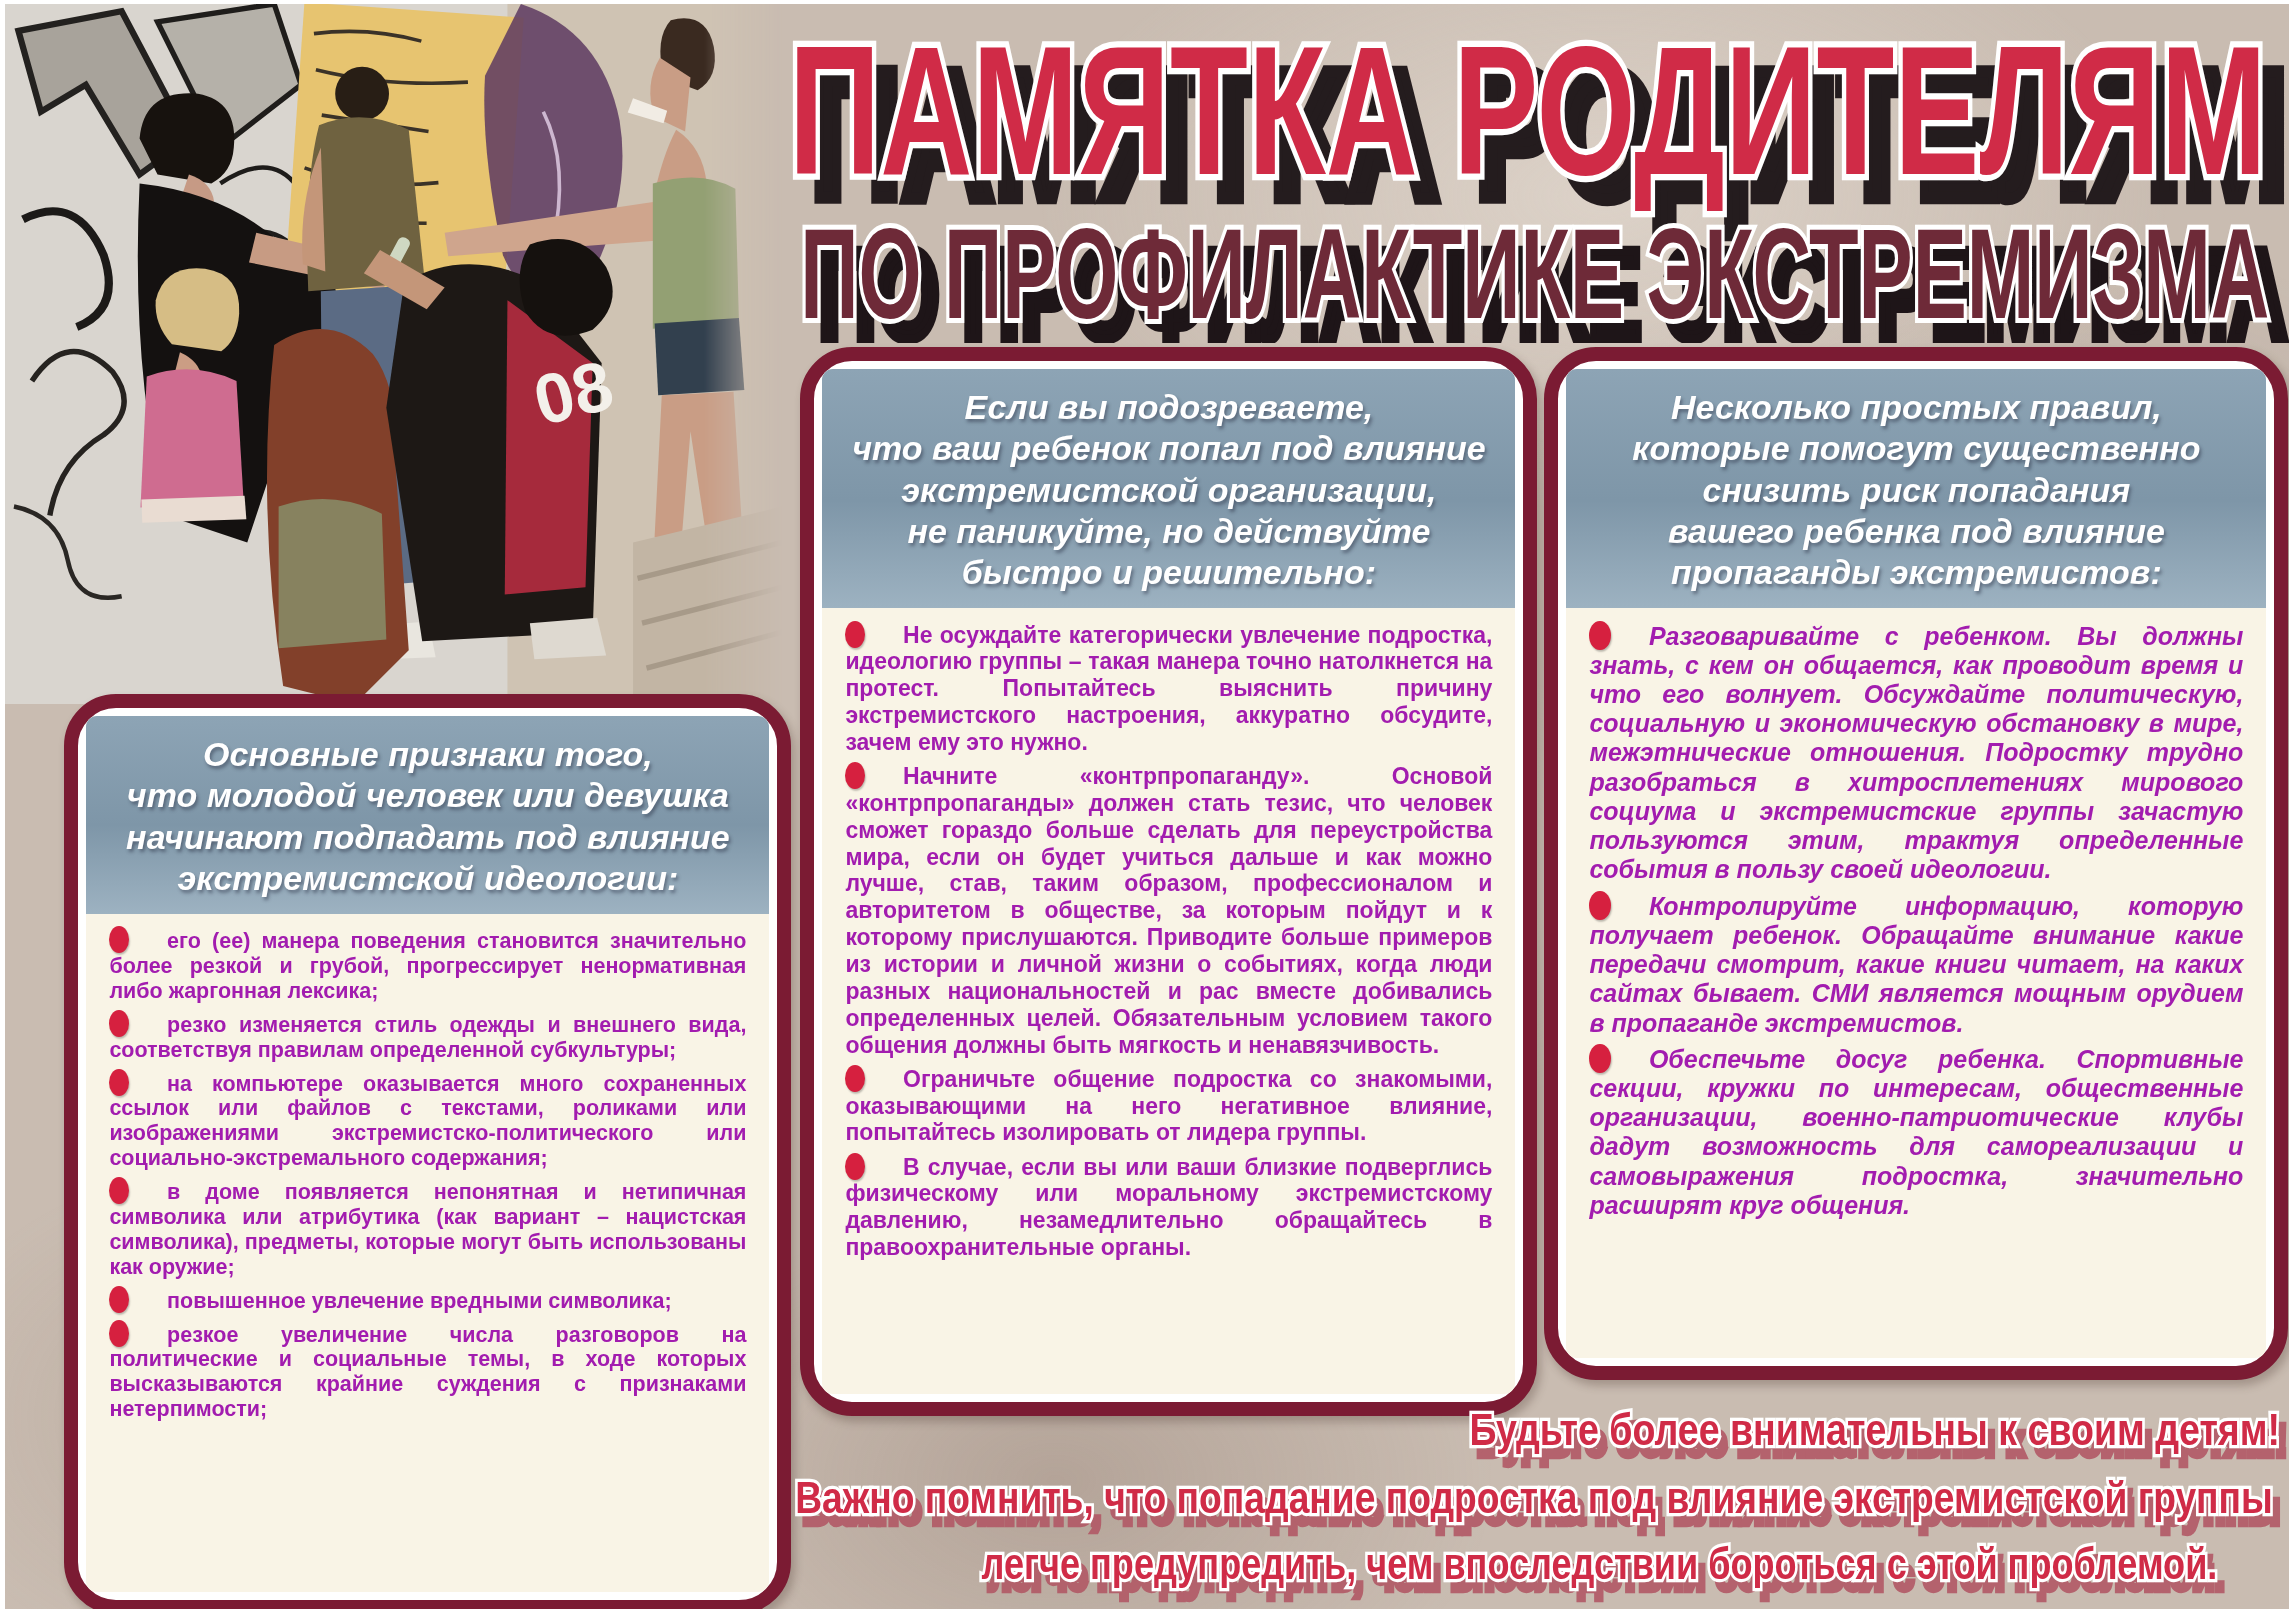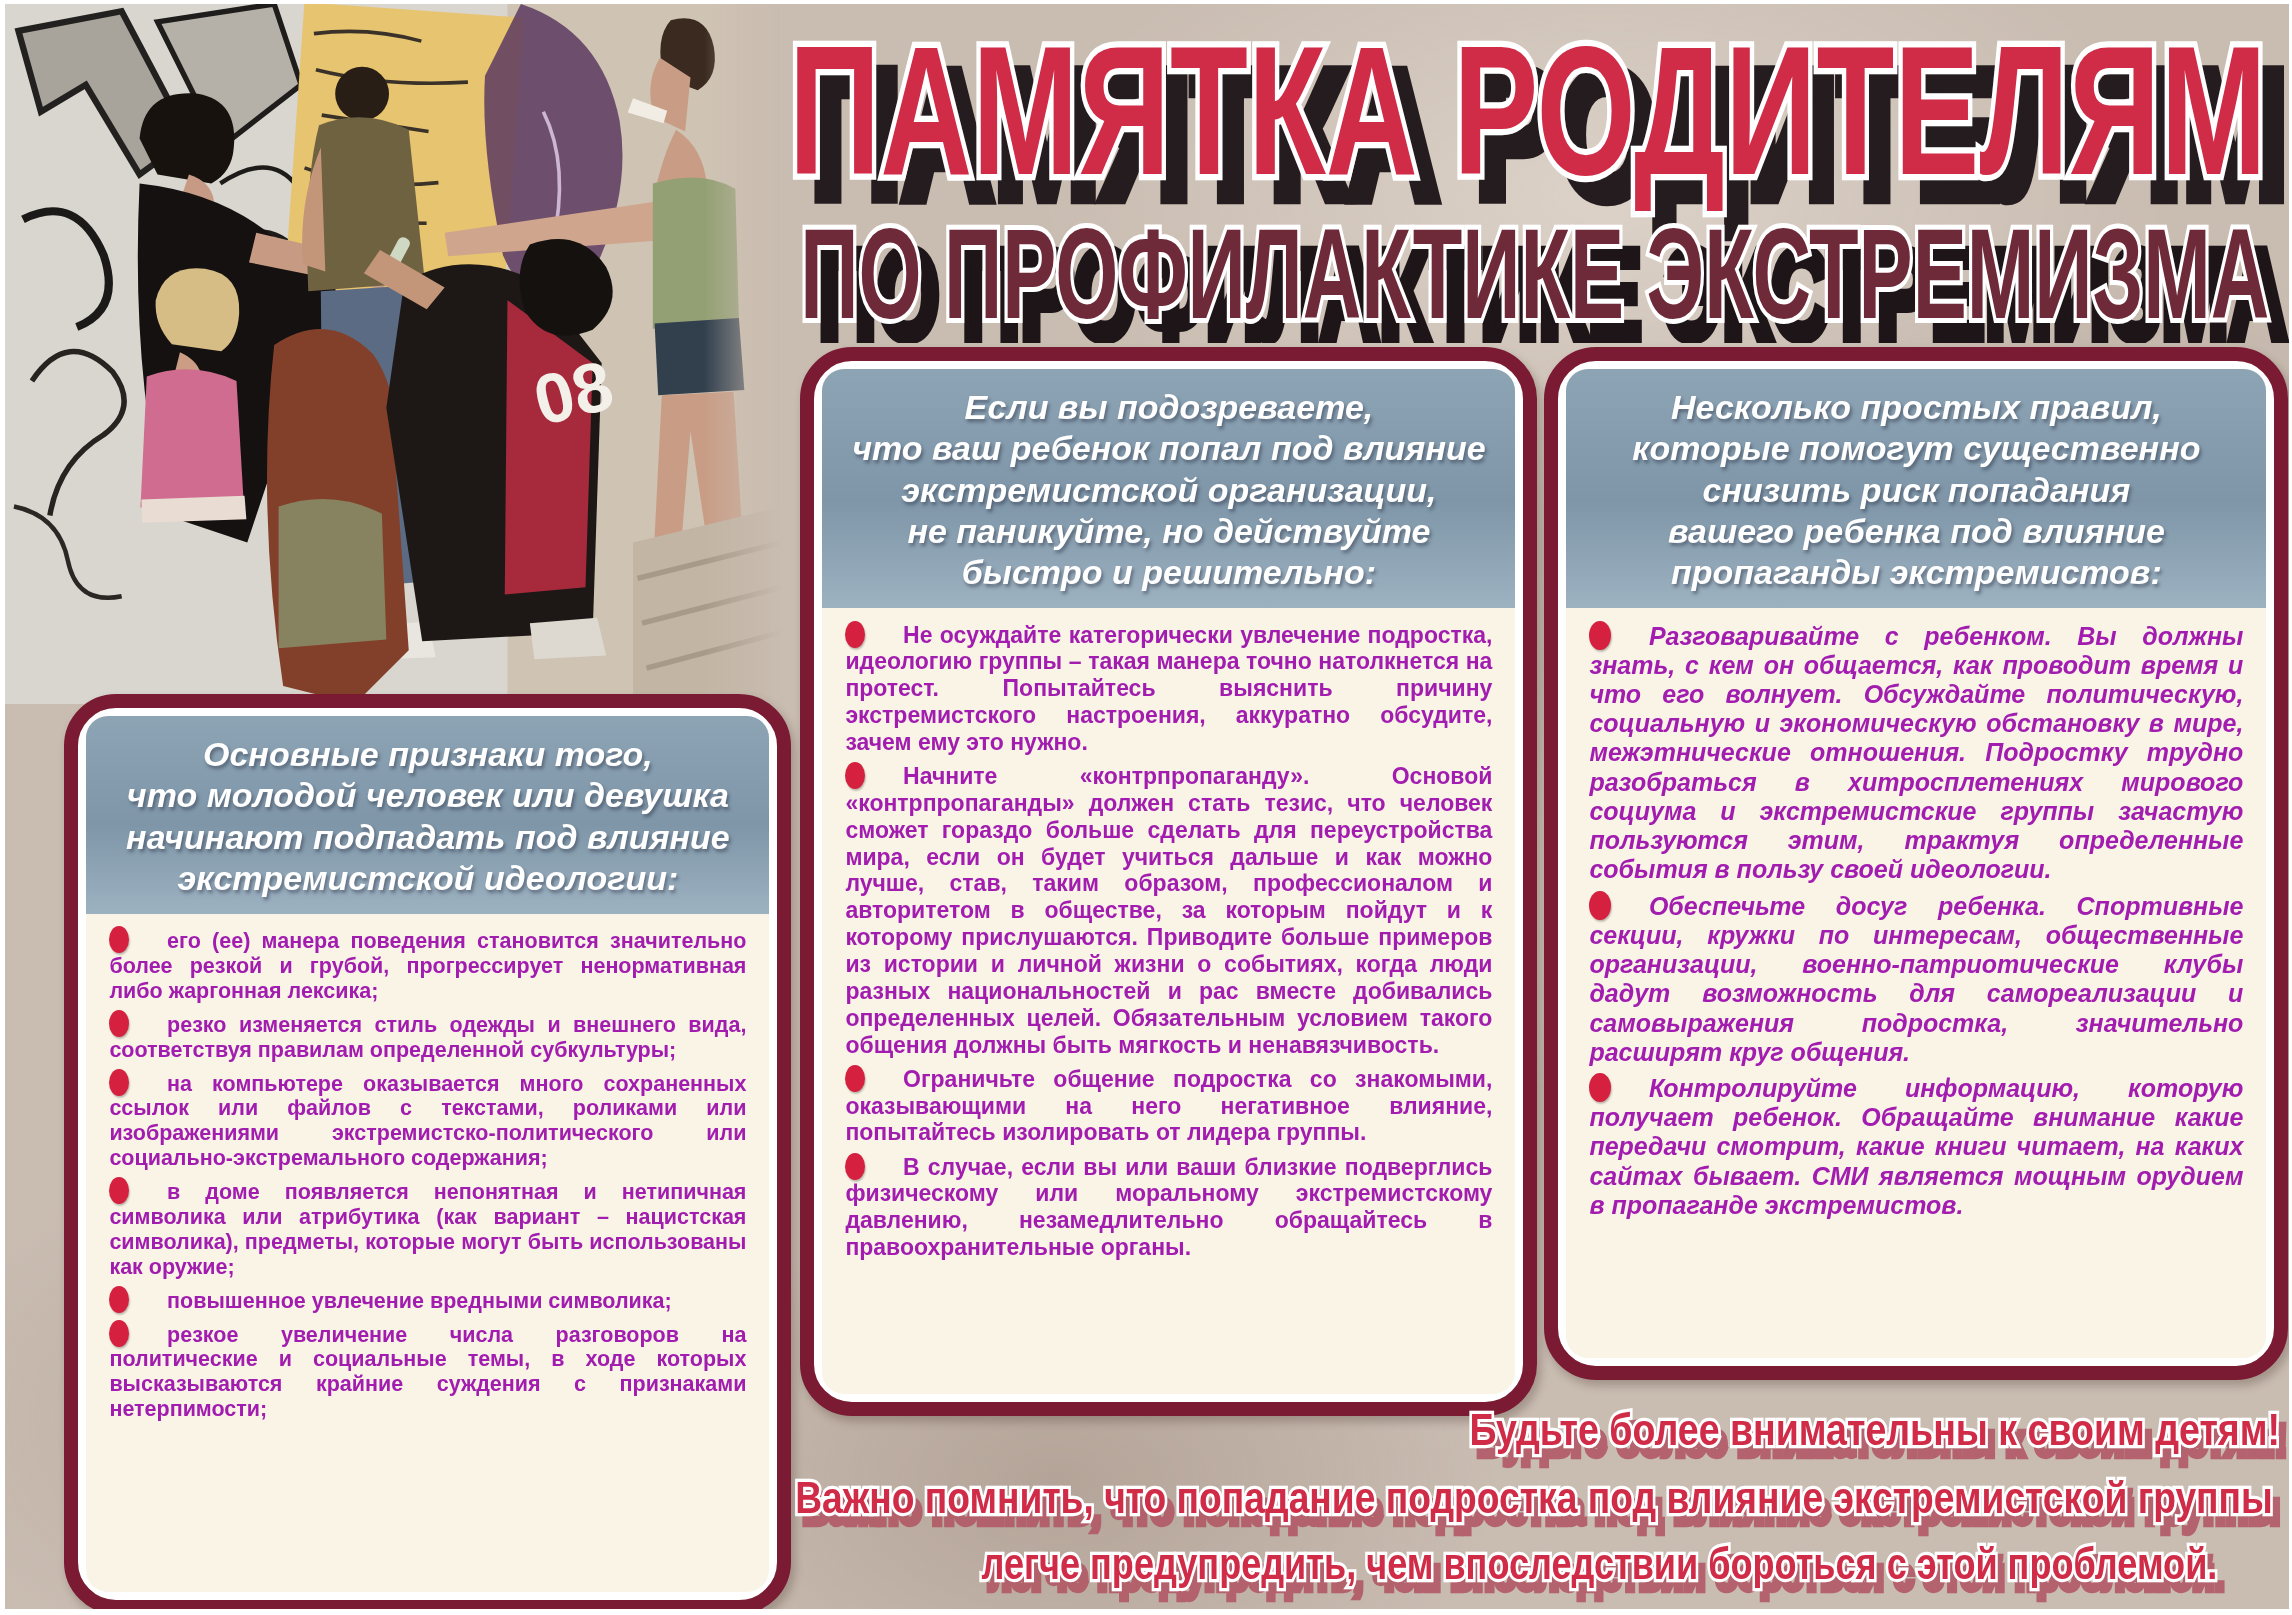--- a/index.html
+++ b/index.html
@@ -16,21 +16,21 @@
   .photo{position:absolute;left:0;top:0;width:777px;height:700px;
     -webkit-mask-image:linear-gradient(to right,#000 90%,transparent 100%);
     mask-image:linear-gradient(to right,#000 90%,transparent 100%);}
   .photo svg{display:block;width:100%;height:100%;}
   
   .title-svg{position:absolute;left:497px;top:0;width:1796px;height:339px;}
   .display-text{font-family:"Liberation Sans",sans-serif;font-weight:bold;}
   
   .box{position:absolute;background:#ffffff;border:14.3px solid #7b1b33;border-radius:52px;
        box-shadow:3.6px 5.4px 9px rgba(70,45,40,.28);}
-  .box-inner{position:absolute;inset:8px;border-radius:22px;overflow:hidden;background:#f9f4e6;}
+  .box-inner{position:absolute;inset:8px;border-radius:11px;overflow:hidden;background:#f9f4e6;}
   .box-header{background:linear-gradient(180deg,#8da4b5 0%,#7e96a8 55%,#9db2c1 100%);
       color:#ffffff;font-weight:bold;font-style:italic;text-align:center;
       white-space:pre-line;text-shadow:1.8px 2.7px 3.6px rgba(30,35,55,.45);
       font-size:34px;line-height:1.22;padding:18px 12.5px 14.3px;}
   .box-body{padding:12.5px 23px 9px;text-align:justify;color:#a21caf;font-weight:bold;overflow:hidden;}
   .box-left  .box-body{font-size:21.5px;line-height:1.16;}
   .box-mid   .box-body{font-size:23px;line-height:1.17;}
   .box-right .box-body{font-size:25px;line-height:1.17;font-style:italic;}
   .item{margin:0 0 6.3px;}
   .dot{display:inline-block;width:19.7px;height:27px;border-radius:50%;background:#d6203f;
@@ -166,22 +166,22 @@
 
   <section class="box box-right">
     <div class="box-inner">
       <header class="box-header">Несколько простых правил,
 которые помогут существенно
 снизить риск попадания
 вашего ребенка под влияние
 пропаганды экстремистов:</header>
       <div class="box-body">
         <p class="item"><span class="dot"></span><span>Разговаривайте с ребенком. Вы должны знать, с кем он общается, как проводит время и что его волнует. Обсуждайте политическую, социальную и экономическую обстановку в мире, межэтнические отношения. Подростку трудно разобраться в хитросплетениях мирового социума и экстремистские группы зачастую пользуются этим, трактуя определенные события в пользу своей идеологии.</span></p>
+        <p class="item"><span class="dot"></span><span>Контролируйте информацию, которую получает ребенок. Обращайте внимание какие передачи смотрит, какие книги читает, на каких сайтах бывает. СМИ является мощным орудием в пропаганде экстремистов.</span></p>
         <p class="item"><span class="dot"></span><span>Обеспечьте досуг ребенка. Спортивные секции, кружки по интересам, общественные организации, военно-патриотические клубы дадут возможность для самореализации и самовыражения подростка, значительно расширят круг общения.</span></p>
-        <p class="item"><span class="dot"></span><span>Контролируйте информацию, которую получает ребенок. Обращайте внимание какие передачи смотрит, какие книги читает, на каких сайтах бывает. СМИ является мощным орудием в пропаганде экстремистов.</span></p>
       </div>
     </div>
   </section>
 
   <svg class="footer-svg" viewBox="0 0 1705 268" width="1527" height="240">
     <g class="display-text">
       <text x="1689" y="83" text-anchor="end" font-size="50" textLength="905" lengthAdjust="spacingAndGlyphs" fill="#b25966" stroke="#b25966" stroke-width="7" transform="translate(4,6)" opacity=".9">Будьте более внимательны к своим детям!</text>
       <text x="1685" y="77" text-anchor="end" font-size="50" textLength="905" lengthAdjust="spacingAndGlyphs" fill="#d02b47" stroke="#ffffff" stroke-width="7" style="paint-order:stroke fill">Будьте более внимательны к своим детям!</text>
 
       <text x="856" y="159" text-anchor="middle" font-size="50" textLength="1650" lengthAdjust="spacingAndGlyphs" fill="#b25966" stroke="#b25966" stroke-width="7" transform="translate(4,6)" opacity=".9">Важно помнить, что попадание подростка под влияние экстремистской группы</text>

